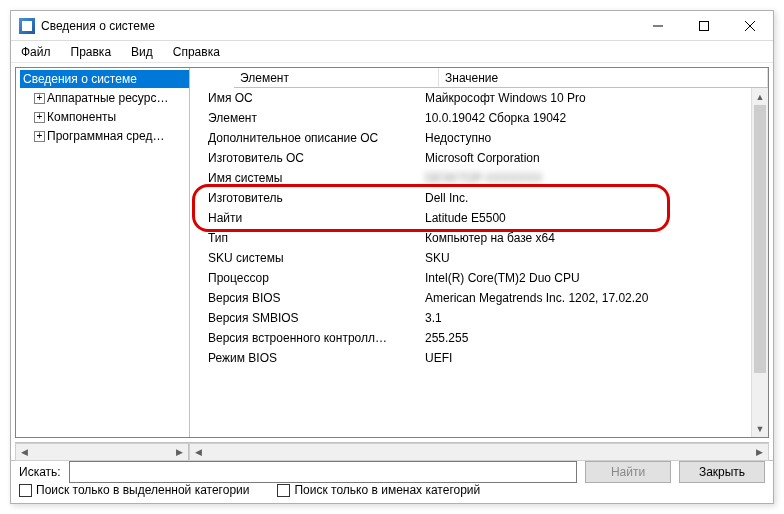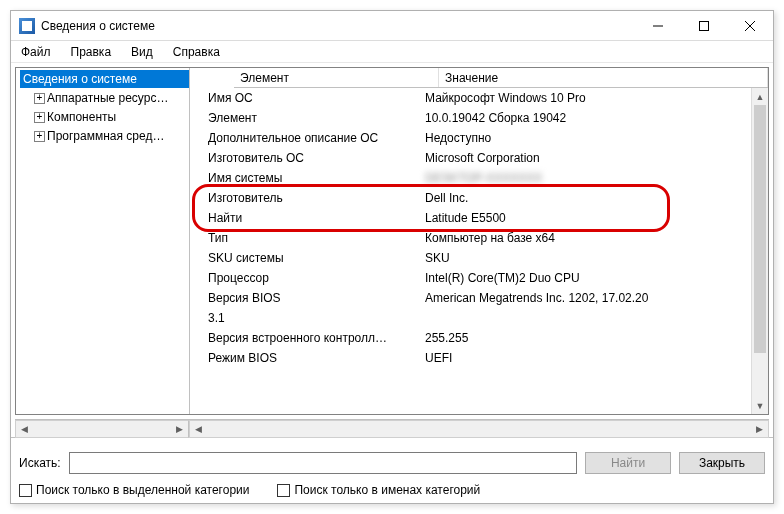--- a/index.html
+++ b/index.html
@@ -106,22 +106,22 @@
   }
   .strack { flex:1; position:relative; }
   .sthumb {
     position:absolute; top:2px; bottom:2px; left:0; width:70%;
     background:#cdcdcd; border-radius:0;
   }
   .hscroll.right .sthumb{ width:85%; }
 
   
   .bottom {
-    border-top:1px solid #c0c0c0; padding:14px 8px 6px 8px;
-    display:flex; flex-direction:column; gap:9px;
+    border-top:1px solid #c0c0c0; padding:0 8px 6px 8px;
+    display:flex; flex-direction:column; gap:0;
   }
   .searchrow { display:flex; align-items:center; gap:8px; }
   .searchbox {
     flex:1; height:22px; border:1px solid #7a7a7a; padding:0 4px; background:#fff;
   }
   .btn {
     width:86px; height:22px; border:1px solid #adadad; background:#e1e1e1;
     display:flex; align-items:center; justify-content:center;text-align:center;
   }
   .btn.disabled { color:#898989; }
@@ -243,20 +243,21 @@
           </div>
           <div class="tr">
             <div class="td c0">Процессор</div>
             <div class="td c1">Intel(R) Core(TM)2 Duo CPU</div>
           </div>
           <div class="tr">
             <div class="td c0">Версия BIOS</div>
             <div class="td c1">American Megatrends Inc. 1202, 17.02.20</div>
           </div>
           <div class="tr">
+            <div class="td c0">Версия SMBIOS</div>
             <div class="td c1">3.1</div>
           </div>
           <div class="tr">
             <div class="td c0">Версия встроенного контролл…</div>
             <div class="td c1">255.255</div>
           </div>
           <div class="tr">
             <div class="td c0">Режим BIOS</div>
             <div class="td c1">UEFI</div>
           </div>

